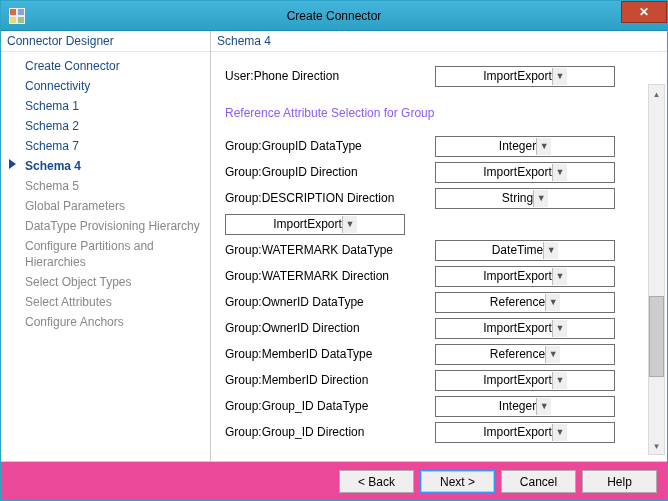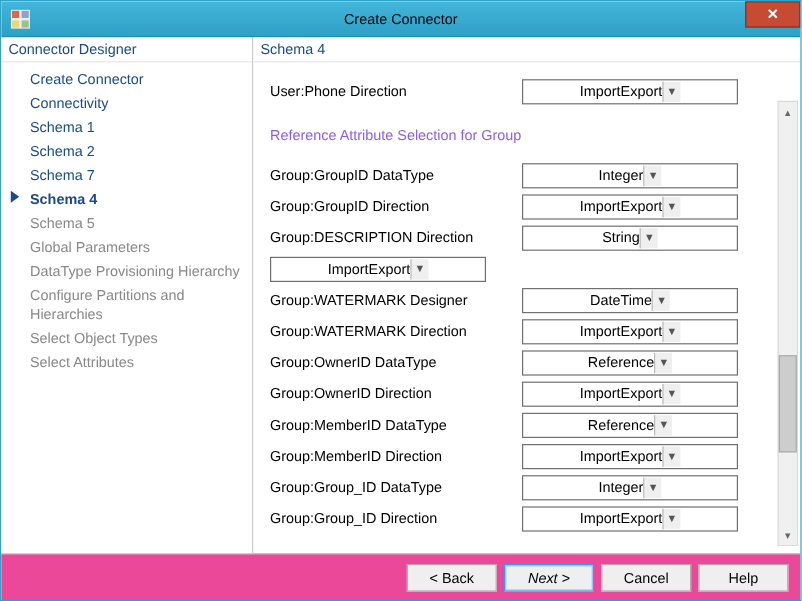--- a/index.html
+++ b/index.html
@@ -33,21 +33,21 @@
 
 .section-title { color:#8b5cf6; margin: 18px 0 14px 0; }
 
 .scrollbar { position:absolute; right:2px; top:32px; bottom:6px; width:17px; background:#f0f0f0; border:1px solid #dadada; }
 .scrollbar .up,.scrollbar .down { height:17px; text-align:center; font-size:9px; color:#666; background:#f0f0f0; display:flex; align-items:center; justify-content:center; }
 .scrollbar .track { position:absolute; top:17px; bottom:17px; left:0; right:0; }
 .scrollbar .thumb { position:absolute; left:0; right:0; background:#cdcdcd; border:1px solid #aaa; }
 
 .footer { height:40px; border-top:1px solid #ccc; display:flex; align-items:center; justify-content:flex-end; padding-right:10px; gap:6px; background:#ec4899; }
 .footer button { width:75px; height:23px; background:#efefef; border:1px solid #acacac; cursor:default; font-size:12px; }
-.footer button.primary { border:1px solid #3399ff; box-shadow: inset 0 0 0 1px #9ecfff; font-style: italic; }
+.footer button.primary { border:1px solid #3399ff; box-shadow: inset 0 0 0 1px #9ecfff; }
 
 svg.app-ico { width:16px; height:16px; }
 </style>
 </head>
 <body>
 
 <div class="titlebar">
   <span class="app-icon">
     <svg class="app-ico" viewBox="0 0 16 16">
         <rect x="0" y="0" width="16" height="16" fill="#eee"></rect>
@@ -72,20 +72,21 @@
         <li class="done">Schema 1</li>
         <li class="done">Schema 2</li>
         <li class="done">Schema 7</li>
         <li class="current">Schema 4</li>
         <li>Schema 5</li>
         <li>Global Parameters</li>
         <li>DataType Provisioning Hierarchy</li>
         <li>Configure Partitions and Hierarchies</li>
         <li>Select Object Types</li>
         <li>Select Attributes</li>
+        <li>Configure Anchors</li>
       </ul>
   </div>
 
   <div class="content">
     <div class="content-header">Schema 4</div>
 
     <div class="form-area">
       <div class="form-inner" id="form-inner">
           <div class="row">
             <div class="lbl">User:Phone Direction</div>
@@ -116,21 +117,21 @@
               <span class="arrow">▼</span>
             </div>
           </div>
           <div class="row">
             <div class="combo">
               <span>ImportExport</span>
               <span class="arrow">▼</span>
             </div>
           </div>
           <div class="row">
-            <div class="lbl">Group:WATERMARK Designer</div>
+            <div class="lbl">Group:WATERMARK DataType</div>
             <div class="combo">
               <span>DateTime</span>
               <span class="arrow">▼</span>
             </div>
           </div>
           <div class="row">
             <div class="lbl">Group:WATERMARK Direction</div>
             <div class="combo">
               <span>ImportExport</span>
               <span class="arrow">▼</span>

